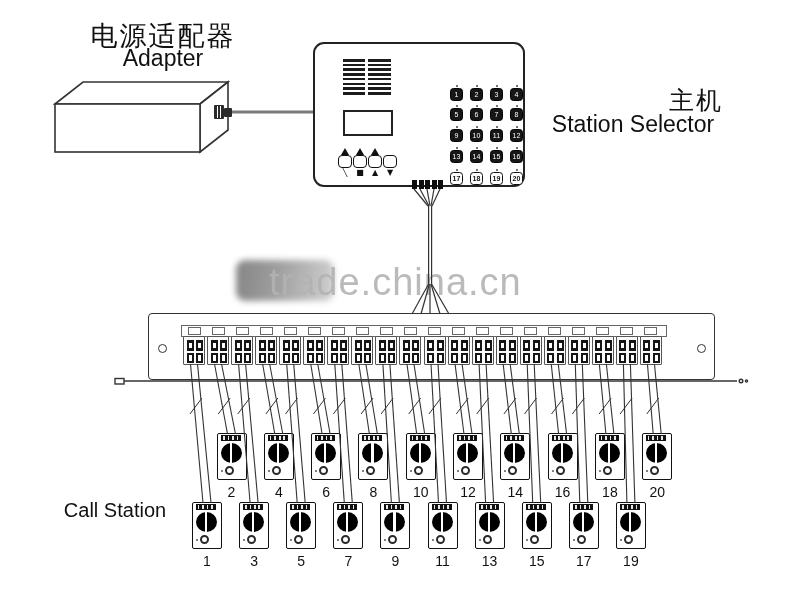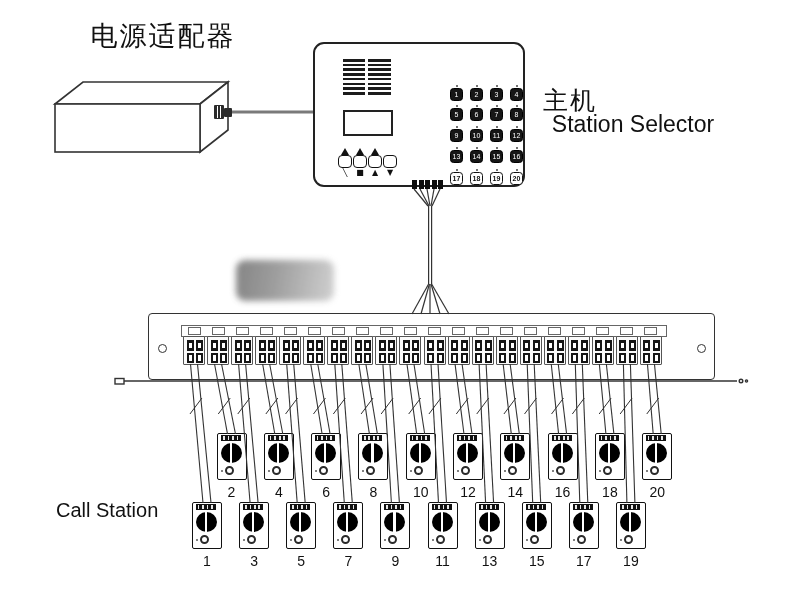--- a/index.html
+++ b/index.html
@@ -4,26 +4,26 @@
 <style>
   html,body{margin:0;padding:0;background:#fff;}
   #root{position:relative;width:800px;height:589px;background:#fff;overflow:hidden;
         font-family:"Liberation Sans","DejaVu Sans",sans-serif;color:#1a1a1a;}
   #root *{box-sizing:border-box;}
 
   
   .lbl{position:absolute;z-index:1;white-space:nowrap;color:#111;}
   .lbl-adapter-zh{left:84px;top:18px;width:158px;text-align:center;font-size:27px;letter-spacing:2px;font-family:"Liberation Serif","DejaVu Serif",serif;}
   .lbl-adapter-en{left:84px;top:45px;width:158px;text-align:center;font-size:23px;}
-  .lbl-selector-zh{left:543px;top:84px;width:180px;text-align:left;font-size:25px;letter-spacing:2px;font-family:"Liberation Serif","DejaVu Serif",serif;}
+  .lbl-selector-zh{left:543px;top:84px;width:180px;text-align:right;font-size:25px;letter-spacing:2px;font-family:"Liberation Serif","DejaVu Serif",serif;}
   .lbl-selector-en{left:538px;top:111px;width:190px;text-align:center;font-size:23px;}
   .lbl-hub-zh{left:252px;top:239px;font-size:25px;letter-spacing:2px;font-family:"Liberation Serif","DejaVu Serif",serif;}
   .lbl-cable{left:57px;top:391px;font-size:24px;font-weight:500;}
   .lbl-fenji{left:66px;top:474px;width:92px;text-align:center;font-size:25px;letter-spacing:3px;font-family:"Liberation Serif","DejaVu Serif",serif;}
-  .lbl-callstation{left:56px;top:499px;width:118px;font-size:20px;}
+  .lbl-callstation{left:56px;top:499px;width:118px;text-align:center;font-size:20px;}
 
   
   .wm-blob{position:absolute;z-index:2;left:236px;top:260px;width:98px;height:41px;border-radius:9px;
            background:linear-gradient(100deg,#6f6f6f 0%,#8d8d8d 40%,#c9c9c9 100%);filter:blur(3px);opacity:.85;}
   .wm-text{position:absolute;z-index:2;left:269px;top:261px;font-size:38px;color:#b3b3b3;letter-spacing:1px;opacity:.9;}
 
   
 
   
   .selector{position:absolute;z-index:3;left:313px;top:42px;width:212px;height:145px;
@@ -65,25 +65,27 @@
 
   
   #wire-layer{position:absolute;z-index:4;left:0;top:0;pointer-events:none;}
 </style>
 </head>
 <body>
 
 <div id="root">
 
   <div class="lbl lbl-adapter-zh">电源适配器</div>
+  <div class="lbl lbl-adapter-en">Adapter</div>
   <div class="lbl lbl-selector-zh">主机</div>
   <div class="lbl lbl-selector-en">Station Selector</div>
   <div class="lbl lbl-callstation">Call Station</div>
 
   <div class="wm-blob"></div>
+  <div class="wm-text">trade.china.cn</div>
 
   <div class="selector">
     <div class="grille"></div>
     <div class="display"></div>
     <div id="fbtns">
         <div class="fbtn" style="left: 23px;"></div>
         <div class="ftri" style="left: 25.5px;"></div>
         <div class="fsym" style="left: 23px;">╲</div>
         <div class="fbtn" style="left: 38px;"></div>
         <div class="ftri" style="left: 40.5px;"></div>

